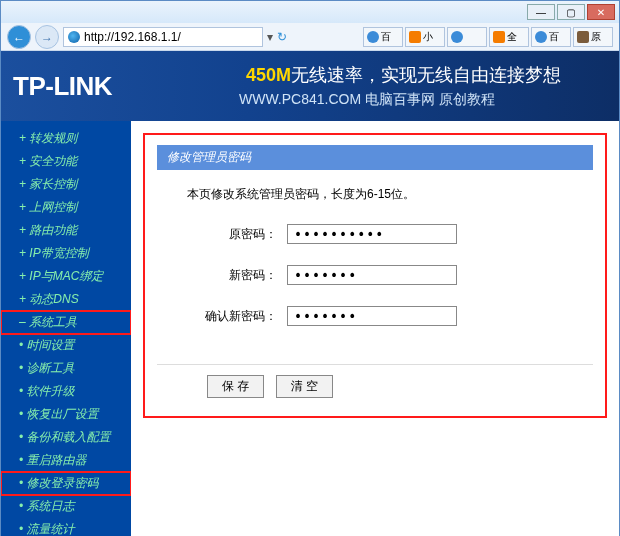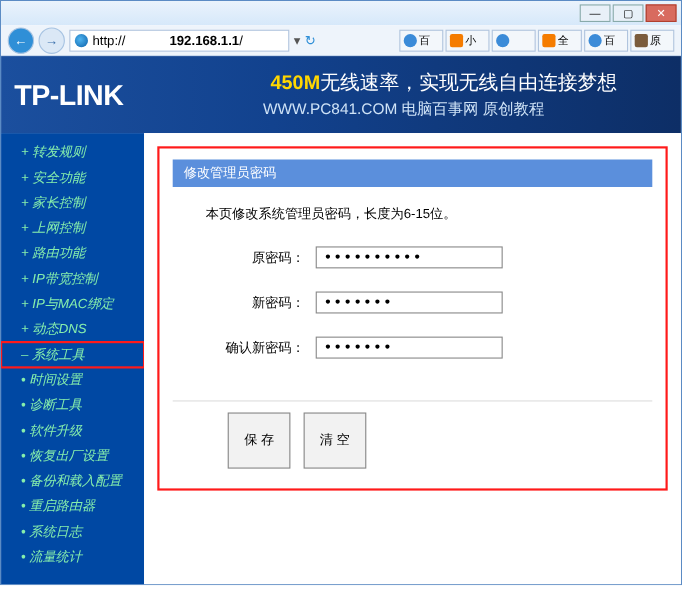--- a/index.html
+++ b/index.html
@@ -11,21 +11,21 @@
 .winbtn { width: 28px; height: 16px; margin-left: 2px; display: inline-flex; align-items: center; justify-content: center; font-size: 10px; border: 1px solid #8aa; background: #e8f0f8; cursor: pointer; }
 .winbtn.close { background: #d86b5f; border-color: #b04030; color: #fff; }
 
 
 .addrbar { height: 28px; background: #eef4fb; display: flex; align-items: center; padding: 2px 6px; gap: 4px; border-bottom: 1px solid #c8d8ec; }
 .navbtn { width: 24px; height: 24px; border-radius: 50%; background: #dbe8f6; border: 1px solid #a7c3e2; display: inline-flex; align-items: center; justify-content: center; color: #3a6fab; cursor: pointer; }
 .navbtn.back { background: #2f8fd7; color: #fff; }
 .addrinput { flex: 0 0 200px; height: 20px; border: 1px solid #b0c4de; background: #fff; display: flex; align-items: center; padding: 0 4px; gap: 4px; }
 .ieicon { display:inline-block; width:12px; height:12px; background: radial-gradient(circle at 40% 40%, #4fb4f0, #0a5fa8); border-radius:50%; }
 .addrtext { font-size: 12px; }
-.addrtext b { font-weight: bold; padding-left: 40px; }
+.addrtext b { font-weight: normal; }
 .tabstrip { display: flex; gap: 2px; margin-left: auto; }
 .tab { width: 40px; height: 20px; border: 1px solid #b0c4de; background: #f3f7fb; font-size: 10px; display: flex; align-items: center; padding: 0 3px; overflow: hidden; cursor: pointer; }
 .tab .favicon { width: 12px; height: 12px; margin-right: 2px; display:inline-block; }
 .fav-orange { background:#f57c00; border-radius:2px; }
 .fav-blue { background:#3b8bd8; border-radius:50%; }
 .fav-brown { background:#7b5c3c; border-radius:2px; }
 
 
 .banner { height: 70px; background: linear-gradient(90deg, #1b4f9e 0%, #12428e 40%, #0d2e66 100%); display: flex; align-items: center; padding: 12px 12px; color: #fff; position: relative; }
 .logo { font-family: Arial, sans-serif; font-weight: bold; font-size: 26px; color: #fff; letter-spacing: -0.5px; }
@@ -42,28 +42,28 @@
 .sb-item.expanded::before { content: "– "; }
 .sb-sub { }
 .sb-sub::before { content: "• "; }
 .sb-hl { outline: 2px solid #ff1a1a; outline-offset: -1px; }
 .sidebar::-webkit-scrollbar { width: 14px; }
 .sidebar::-webkit-scrollbar-thumb { background:#bcd; border:1px solid #89a; }
 .sidebar::-webkit-scrollbar-track { background:#e8eef6; }
 
 .content { flex: 1; background: #fff; padding: 12px; position: relative; }
 .redbox { border: 2px solid #ff1a1a; padding: 10px 12px 18px; }
-.panel-title { background: #5b8fdc; color: #fff; padding: 4px 10px; font-size: 12px; }
+.panel-title { background: #5b8fdc; color: #fff; padding: 4px 10px; font-size: 12px; font-style: italic; }
 .panel-body { padding: 16px 30px; }
 .desc { color: #000; font-size: 12px; }
 .formrow { display: flex; align-items: center; margin-bottom: 12px; margin-top: 21px; }
 .formrow label { width: 90px; text-align: right; margin-right: 10px; }
 .formrow input { width: 170px; height: 20px; border: 1px solid #888; padding: 0 6px; font-family: monospace; letter-spacing: 1px; }
 .btnrow { margin-top: 10px; padding: 0 30px 0 50px; border-top: 1px solid #ddd; padding-top: 10px; }
-.btn { padding: 16px 14px; border: 1px solid #888; background: #f2f2f2; font-size: 12px; cursor: pointer; margin-right: 8px; }
+.btn { padding: 2px 14px; border: 1px solid #888; background: #f2f2f2; font-size: 12px; cursor: pointer; margin-right: 8px; }
 </style>
 </head>
 <body>
 
 <div class="window">
 
   <div class="titlebar">
     <span class="winbtn">—</span>
     <span class="winbtn">▢</span>
     <span class="winbtn close">✕</span>
@@ -129,20 +129,21 @@
       <div class="sb-item">IP带宽控制</div>
       <div class="sb-item">IP与MAC绑定</div>
       <div class="sb-item">动态DNS</div>
       <div class="sb-item expanded sb-hl">系统工具</div>
       <div class="sb-sub">时间设置</div>
       <div class="sb-sub">诊断工具</div>
       <div class="sb-sub">软件升级</div>
       <div class="sb-sub">恢复出厂设置</div>
       <div class="sb-sub">备份和载入配置</div>
       <div class="sb-sub">重启路由器</div>
+      <div class="sb-sub sb-hl">修改登录密码</div>
       <div class="sb-sub">系统日志</div>
       <div class="sb-sub">流量统计</div>
 
     </div>
 
     <div class="content">
       <div class="redbox">
         <div class="panel-title">修改管理员密码</div>
         <div class="panel-body">
           <div class="desc">本页修改系统管理员密码，长度为6-15位。</div>

